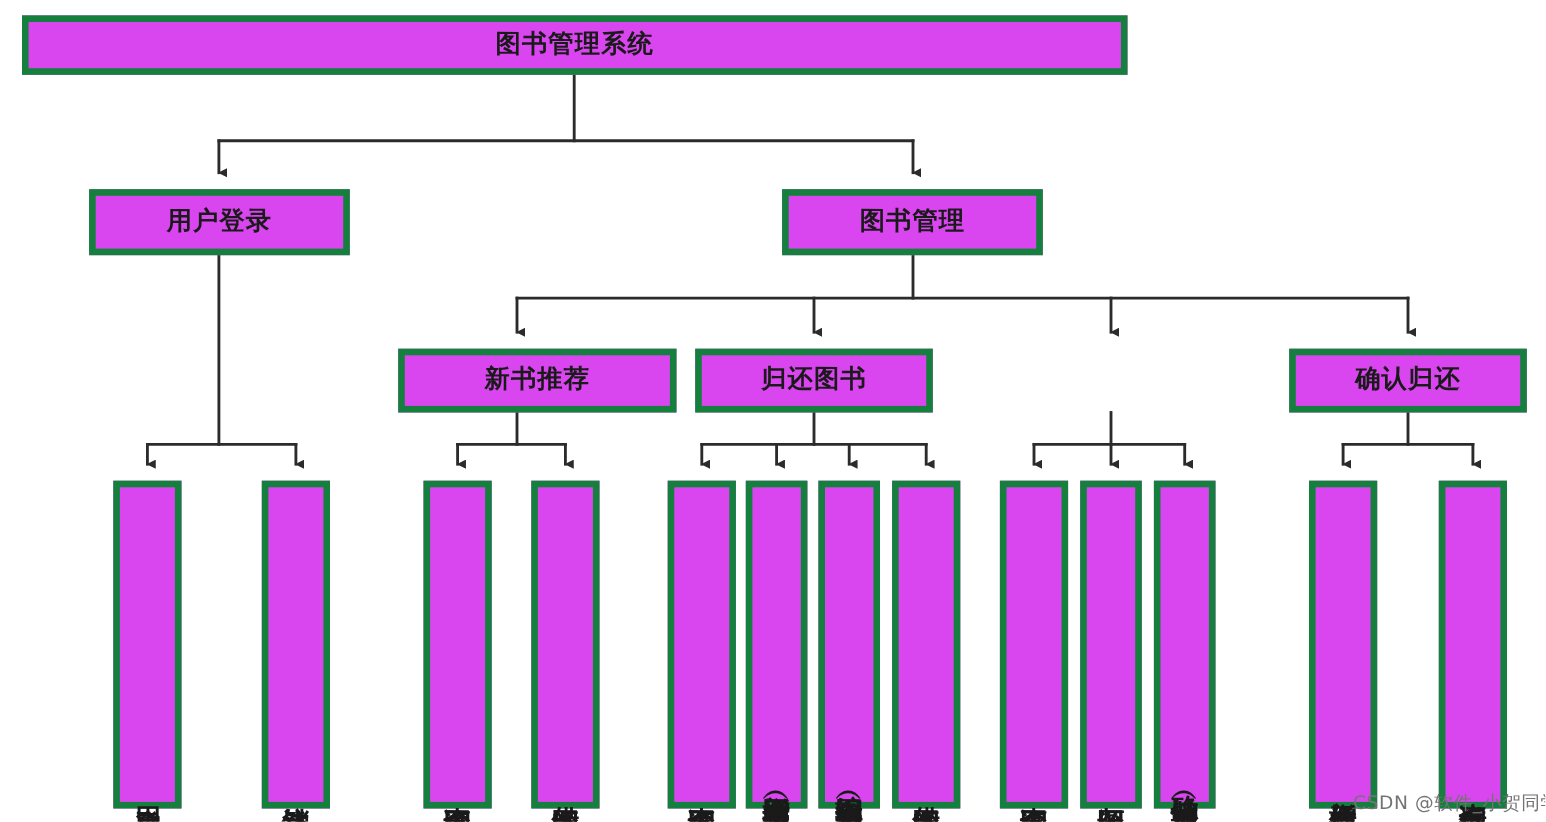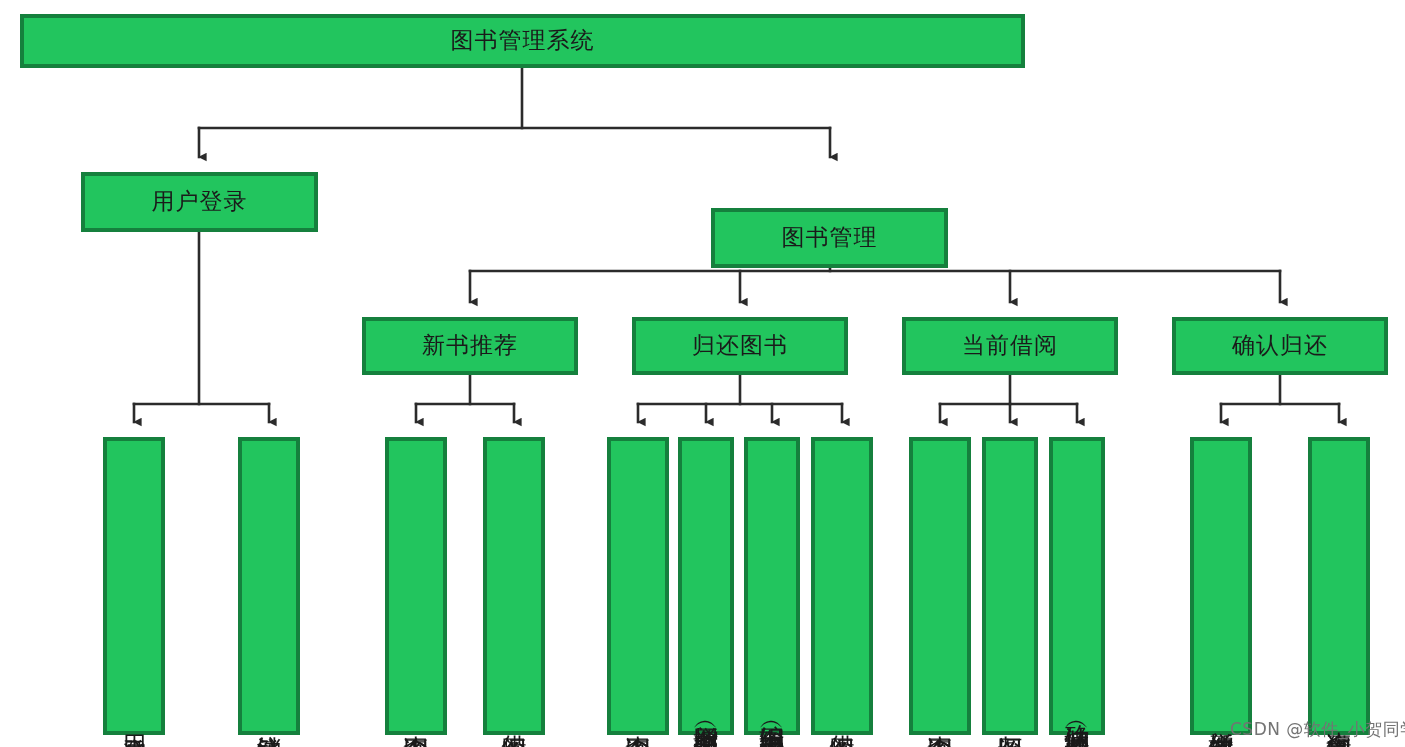--- a/index.html
+++ b/index.html
@@ -21,26 +21,27 @@
     position: absolute;
     left: 0;
     top: 0;
     width: 1405px;
     height: 747px;
     pointer-events: none;
   }
   .node {
     position: absolute;
     box-sizing: border-box;
-    background: #22c55e;
-    border: 4px solid #15803d;
+    background: #d946ef;
+    border: 6px solid #15803d;
     display: flex;
     align-items: center;
     justify-content: center;
     color: #1a1a1a;
+    font-weight: bold;
   }
   .node.horiz {
     font-size: 23px;
     line-height: 1.1;
     letter-spacing: 1px;
   }
   .node.vert {
     align-items: flex-end;
     justify-content: center;
     padding-bottom: 8px;
@@ -120,32 +121,29 @@
     </g>
   </svg>
 
   <div class="node horiz" style="left:20px; top:14px; width:1005px; height:54px;">
     <span>图书管理系统</span>
   </div>
 
   <div class="node horiz" style="left:81px; top:172px; width:237px; height:60px;">
     <span>用户登录</span>
   </div>
-  <div class="node horiz" style="left:711px; top:172px; width:237px; height:60px;margin-top:36px;">
+  <div class="node horiz" style="left:711px; top:172px; width:237px; height:60px;">
     <span>图书管理</span>
   </div>
 
-  <div class="node horiz" style="left:362px; top:317px; width:216px; height:58px;">
+  <div class="node horiz" style="left:362px; top:317px; width:253px; height:58px;">
     <span>新书推荐</span>
   </div>
   <div class="node horiz" style="left:632px; top:317px; width:216px; height:58px;">
     <span>归还图书</span>
-  </div>
-  <div class="node horiz" style="left:902px; top:317px; width:216px; height:58px;">
-    <span>当前借阅</span>
   </div>
   <div class="node horiz" style="left:1172px; top:317px; width:216px; height:58px;">
     <span>确认归还</span>
   </div>
 
   <div class="node vert" style="left:103px; top:437px; width:62px; height:298px;">
     <span class="vtext">用户登录</span>
   </div>
   <div class="node vert" style="left:238px; top:437px; width:62px; height:298px;">
     <span class="vtext">注销登录</span>

